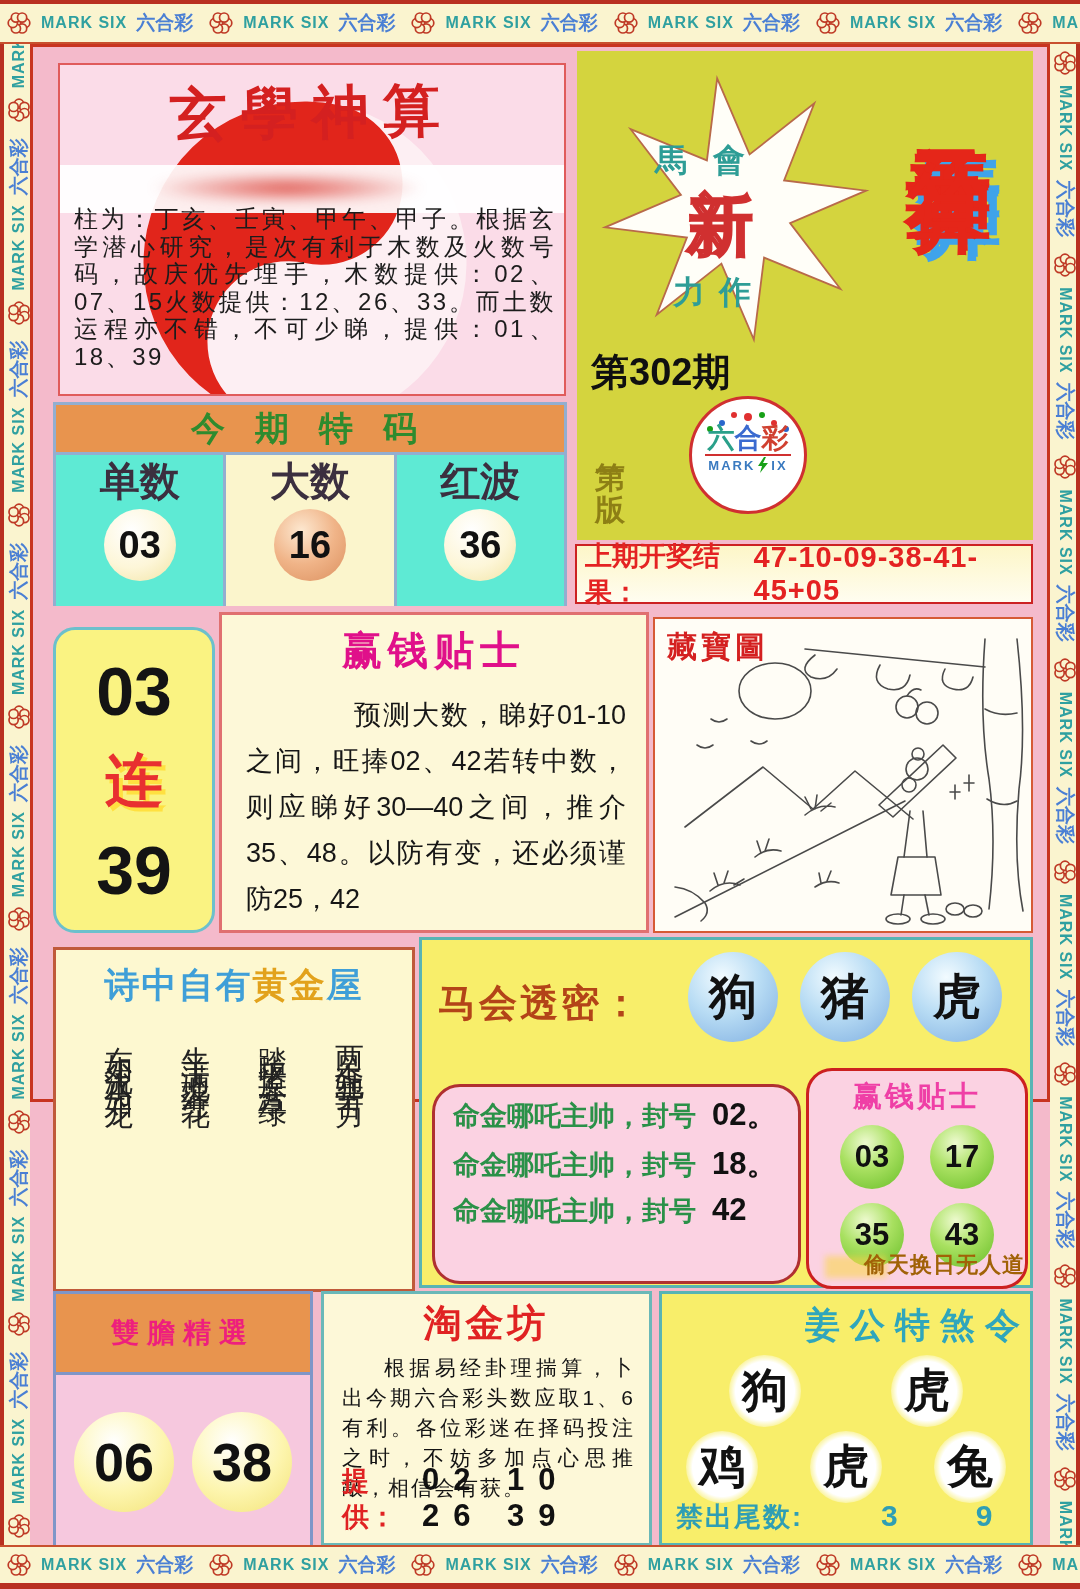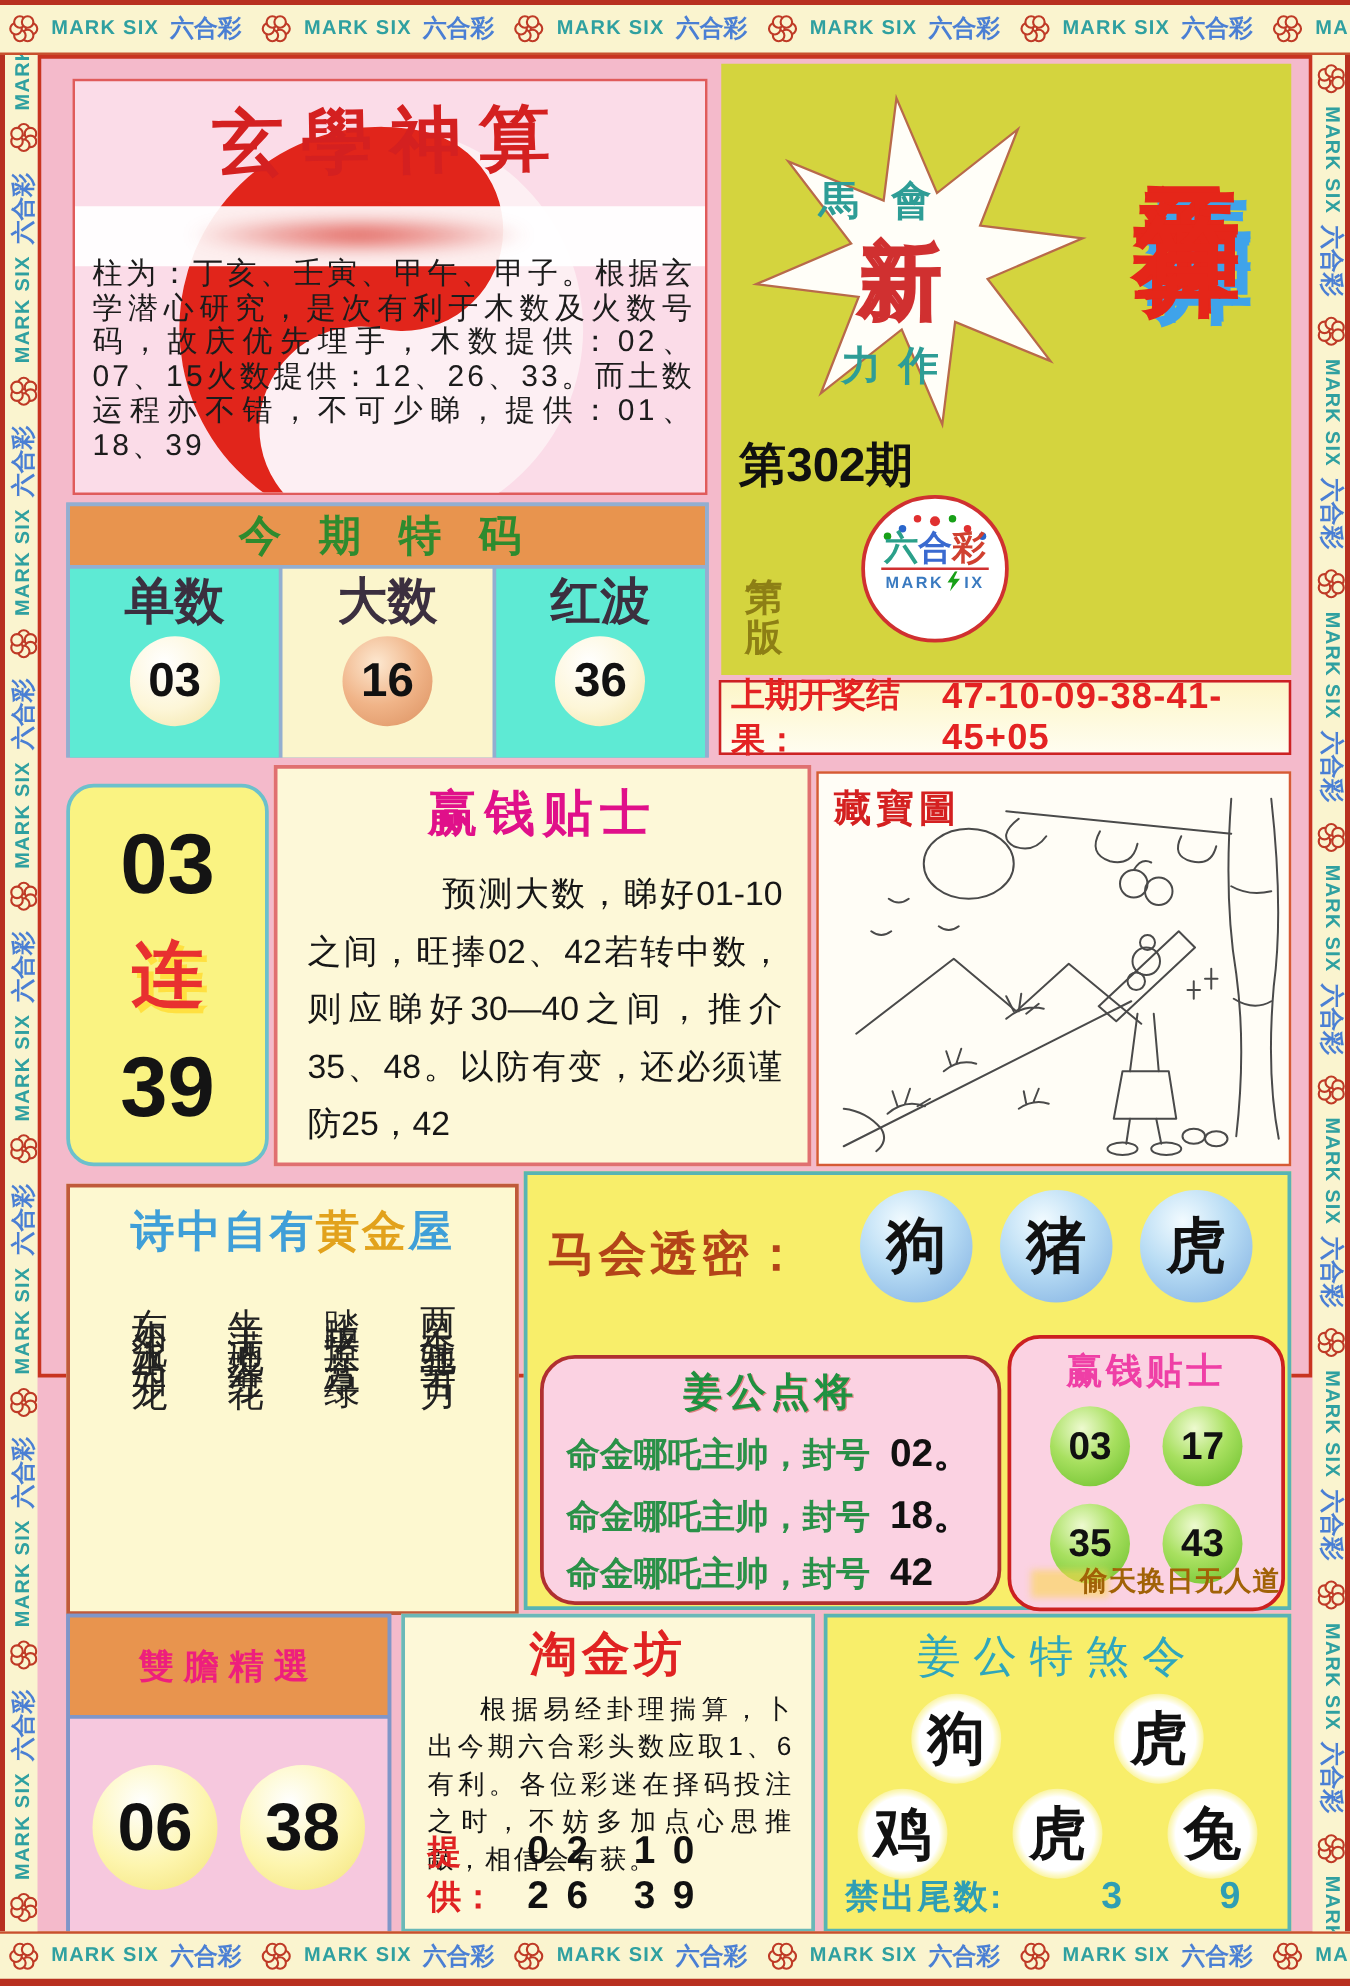--- a/index.html
+++ b/index.html
@@ -118,21 +118,21 @@
              font-size:28px;font-weight:900;color:#ee1f7d;letter-spacing:8px;}
   .sd-body{height:173px;margin-top:3px;background:#f6c8de;display:flex;align-items:center;justify-content:center;gap:18px;}
   .sd-ball{width:100px;height:100px;font-size:54px;}
   .p-taojin{left:288px;top:1244px;width:331px;height:255px;background:#fdf8d8;border:3px solid #6ab8b8;overflow:hidden;}
   .tj-title{text-align:center;margin-top:4px;font-size:38px;font-weight:700;color:#e02222;letter-spacing:4px;}
   .tj-body{margin:4px 14px 0 18px;font-size:21px;line-height:30px;color:#141414;text-align:justify;text-indent:2em;letter-spacing:2px;}
   .tj-provide{position:absolute;left:18px;bottom:8px;display:flex;align-items:baseline;}
   .tj-plabel{font-size:27px;font-weight:700;color:#e02222;}
   .tj-nums{font-size:31px;font-weight:700;color:#111;margin-left:22px;letter-spacing:14px;}
   .p-shaling{left:626px;top:1244px;width:374px;height:255px;background:#f8ee6a;border:3px solid #58b4b4;overflow:hidden;}
-  .sl-title{text-align:center;margin-top:8px;font-size:35px;font-weight:400;color:#2fa6bc;letter-spacing:10px;}
+  .sl-title{text-align:right;margin-top:8px;font-size:35px;font-weight:700;color:#2fa6bc;letter-spacing:10px;}
   .sl-row{display:flex;justify-content:center;margin-top:6px;}
   .sl-row1{gap:90px;} .sl-row2{gap:52px;margin-top:4px;}
   .sl-animal{width:72px;height:72px;border-radius:50%;display:flex;align-items:center;justify-content:center;
              font-size:46px;font-weight:700;color:#111;
              background:radial-gradient(circle,#ffffff 58%,rgba(255,255,255,0) 78%);}
   .sl-footer{position:absolute;left:14px;bottom:8px;display:flex;align-items:baseline;}
   .sl-flabel{font-size:27px;font-weight:700;color:#2f9eb4;letter-spacing:2px;}
   .sl-fnum{font-size:30px;font-weight:700;color:#2f9eb4;margin-left:78px;}
 </style>
 </head>
@@ -619,21 +619,20 @@
       </div>
     </div>
 
     <div class="panel p-bigyellow">
       <div class="toumi-label">马会透密：</div>
       <div class="ball ball-blue toumi-ball tb0">狗</div>
       <div class="ball ball-blue toumi-ball tb1">猪</div>
       <div class="ball ball-blue toumi-ball tb2">虎</div>
 
       <div class="p-dianjiang">
-        <div class="dj-title">姜公点将</div>
         <div class="dj-row">
           <span class="dj-text">命金哪吒主帅，封号</span>
           <span class="dj-num">02。</span>
         </div>
         <div class="dj-row">
           <span class="dj-text">命金哪吒主帅，封号</span>
           <span class="dj-num">18。</span>
         </div>
         <div class="dj-row">
           <span class="dj-text">命金哪吒主帅，封号</span>

